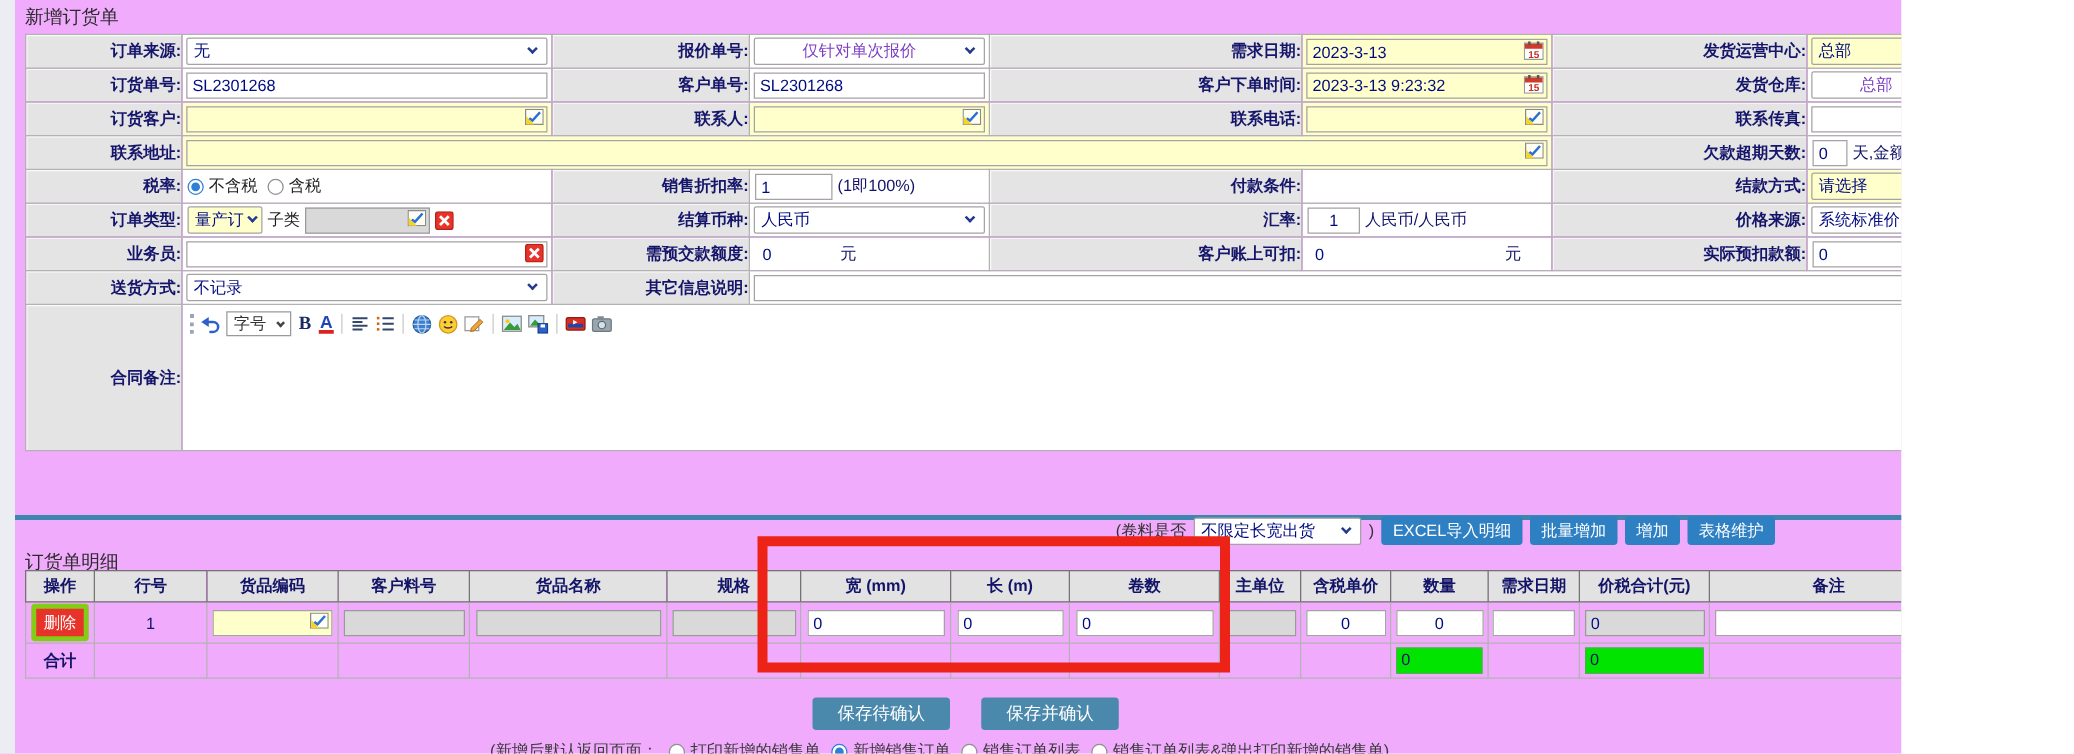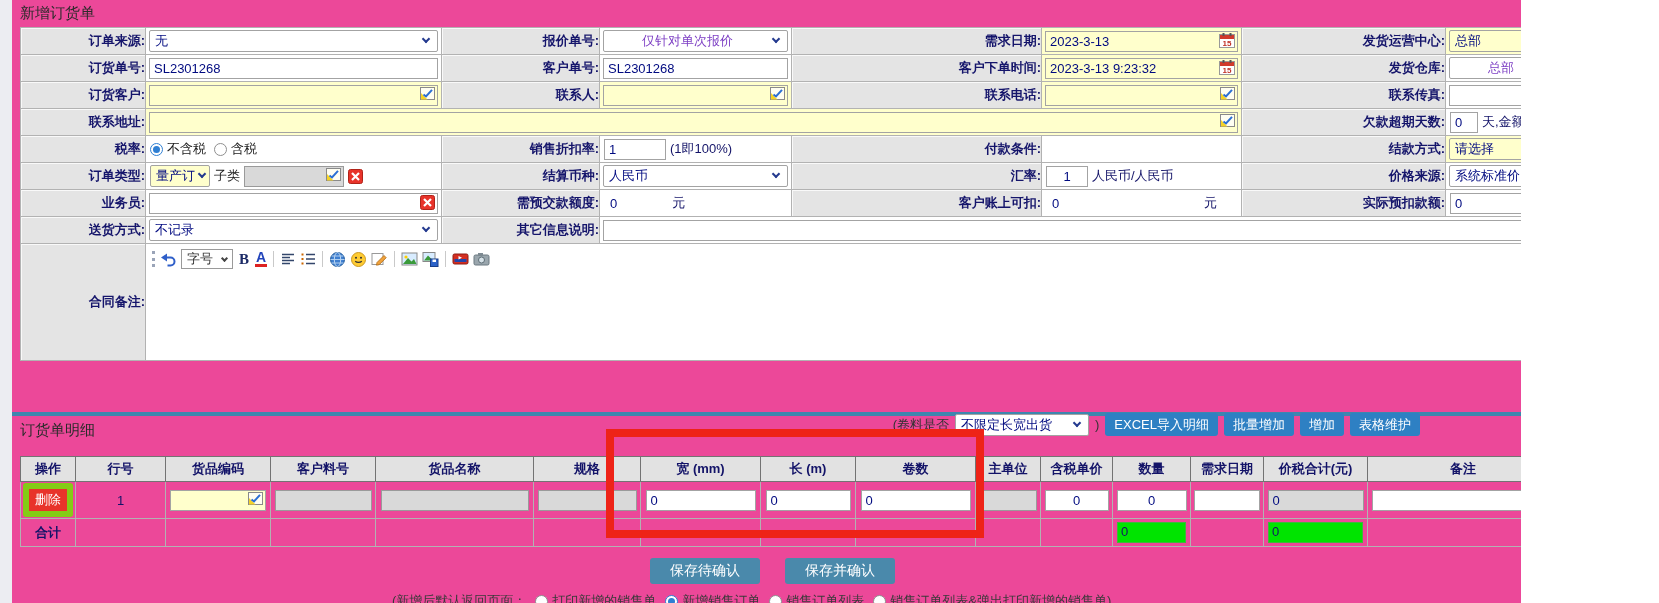--- a/index.html
+++ b/index.html
@@ -1,17 +1,17 @@
 <!DOCTYPE html>
 <html><head>
 <meta charset="utf-8">
 <style>
   * { margin:0; padding:0; box-sizing:border-box; }
   html,body { width:1659px; height:603px; background:#fff; font-family:"Liberation Sans", sans-serif; font-size:13px; color:#333; }
-  #stage { position:relative; width:1521px; height:603px; overflow:hidden; background:#ec4899; }
+  #stage { position:relative; width:1521px; height:603px; overflow:hidden; background:#f0abfc; }
   .left-strip { position:absolute; left:0; top:0; width:12px; height:603px; background:#ecedf2; }
 
   .page-title { position:absolute; left:20px; top:4px; font-size:15px; color:#2b2b2b; }
   .btn-bright { position:absolute; left:1558px; top:0; height:21px; padding:0 10px; background:#2d81cf; color:#fff; border:0; border-radius:3px; font-size:13px; cursor:pointer; font-family:inherit; }
 
   
   table.form { position:absolute; left:20px; top:27px; width:1582px; border-collapse:collapse; table-layout:fixed; }
   table.form td { border:1px solid #b2b2b2; height:27px; vertical-align:middle; padding:0; overflow:hidden; }
   td.lbl { background:#e4e4e4; text-align:right; padding-right:7px; font-weight:bold; color:#15156b; box-shadow:inset 1px 1px 0 #f9f9f9; }
   td.val { background:#fff; padding:1px 2px; }
@@ -46,29 +46,29 @@
   .grip { width:4px; height:16px; border-left:3px dotted #9aa4b8; }
   .tb-sep { width:1px; height:16px; background:#c9c9c9; margin:0 2px; }
   .fsz { position:relative; width:52px; height:20px; line-height:18px; border:1px solid #9a9a9a; padding:0 16px 0 5px; color:#333; cursor:pointer; }
   .tb-b { font-weight:800; color:#1b2a66; font-family:"Liberation Serif", serif; font-size:15px; cursor:pointer; padding:0 2px; }
   .tb-a { font-weight:800; color:#2244bb; border-bottom:3px solid #d22; line-height:13px; font-size:14px; cursor:pointer; padding:0 1px; }
   .tbi { cursor:pointer; display:inline-flex; }
   .webpage-link { position:absolute; right:8px; top:5px; color:#0033cc; cursor:pointer;font-style:italic; }
 
   
   .sec-bar { position:absolute; left:12px; top:412px; width:1647px; height:4px; background:#3e86ae; }
-  .detail-title { position:absolute; left:20px; top:421px; font-size:15px; color:#2b2b2b; }
+  .detail-title { position:absolute; left:20px; top:440px; font-size:15px; color:#2b2b2b; }
   .detail-controls { position:absolute; right:101px; top:411px; display:flex; align-items:center; gap:6px; height:27px; }
   .roll-sel { width:134px; }
   .btn-blue { height:23px; padding:0 9px; background:#2e80c3; color:#fff; border:0; border-radius:3px; font-size:13px; cursor:pointer; font-family:inherit; white-space:nowrap; }
 
   table.dt { position:absolute; left:20px; top:456px; width:1538px; border-collapse:collapse; table-layout:fixed; }
   table.dt th { background:#e2e2e2; border:1px solid #737373; font-size:13px; color:#131368; font-weight:bold; height:25px; overflow:hidden; white-space:nowrap; }
   table.dt td { border:1px solid #b2b2b2; height:28px; padding:1px 2px; text-align:center; color:#131368; vertical-align:middle; overflow:hidden; }
-  .btn-del { background:#e8332a; color:#fff; border:6px solid #84cc16; border-radius:3px; font-size:13px; padding:2px 6px; cursor:pointer; font-family:inherit; }
+  .btn-del { background:#e8332a; color:#fff; border:4px solid #84cc16; border-radius:3px; font-size:13px; padding:2px 6px; cursor:pointer; font-family:inherit; }
   .cellfield { position:relative; margin:0 2px; }
   .cellfield .ipt { width:100%; display:block; }
   .green-cell { height:21px; margin:1px 2px; background:#00e400; border:1px solid #3db83d; color:#131368; text-align:left; padding:1px 3px; }
   .tot-lbl { font-weight:bold; }
 
   .annotation { position:absolute; left:606px; top:429px; width:378px; height:109px; border:8px solid #ee2317; z-index:60; pointer-events:none; }
 
   .save-row { position:absolute; left:650px; top:558px; display:flex; gap:25px; }
   .btn-steel { width:110px; height:26px; background:#4a89ab; color:#fff; border:0; border-radius:3px; font-size:14px; cursor:pointer; font-family:inherit; }
 

